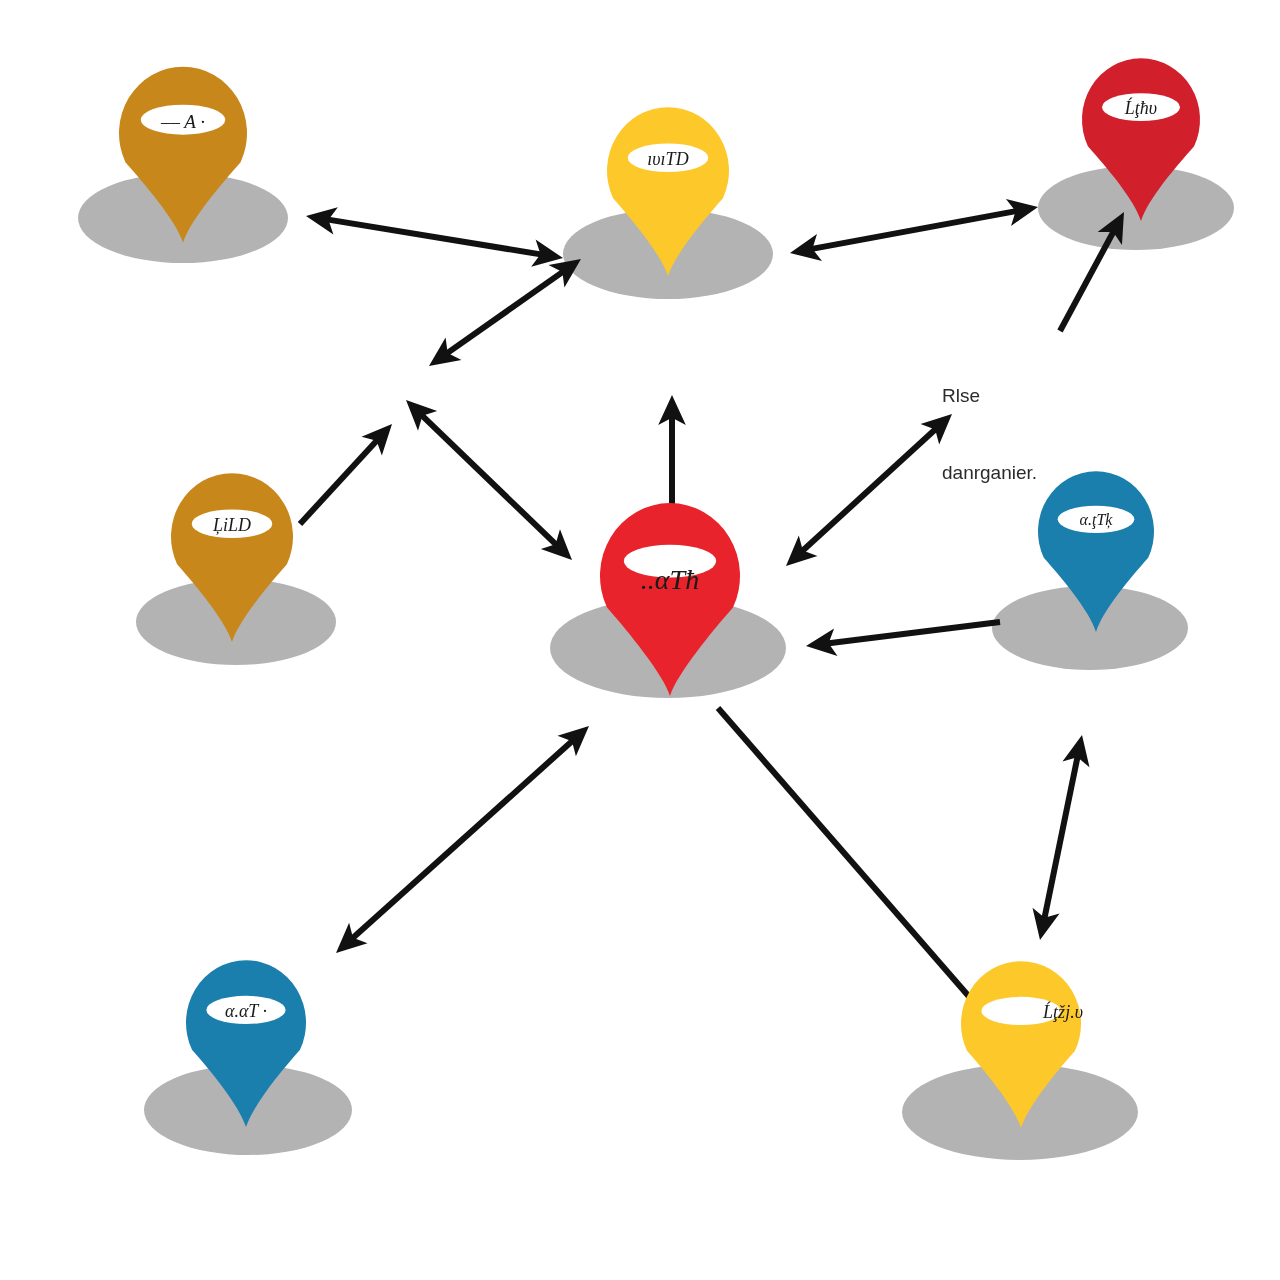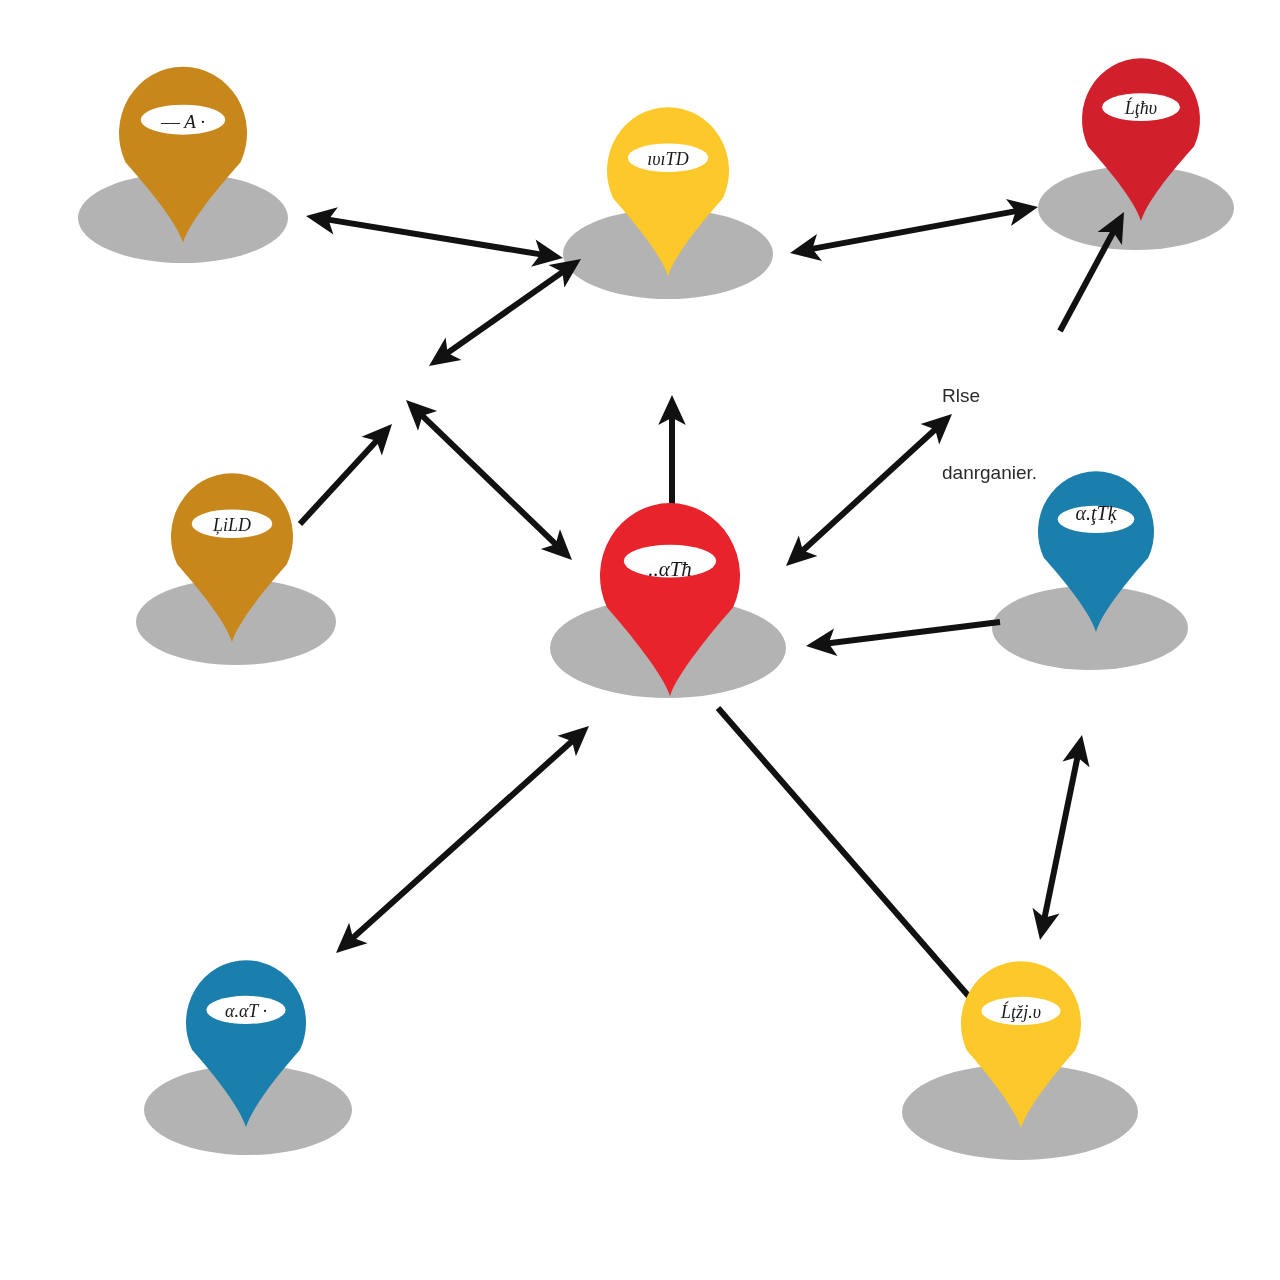--- a/index.html
+++ b/index.html
@@ -130,42 +130,42 @@
           <path d="M 61 168 C 54 146 24.4 111.02000000000001 6.100000000000001 90.28 A 61 63.440000000000005 0 1 1 115.9 90.28 C 97.6 111.02000000000001 68 146 61 168 Z" fill="#c8871a"></path>
           <ellipse cx="61" cy="49.776" rx="40.260000000000005" ry="14.334999999999999" fill="#ffffff"></ellipse>
         </svg>
         <span class="pin-label" style="top: 40.776px; font-size: 18px;">ĻiLD</span>
       </div>
       <div class="node" style="left: 670px; top: 600px; width: 140px; height: 192px; z-index: 3;">
         <svg width="140" height="192" viewBox="0 0 140 192">
           <path d="M 70 192 C 63 170 28 127.4 7 103.60000000000001 A 70 72.8 0 1 1 133 103.60000000000001 C 112 127.4 77 170 70 192 Z" fill="#e8232c"></path>
           <ellipse cx="70" cy="57.120000000000005" rx="46.2" ry="16.45" fill="#ffffff"></ellipse>
         </svg>
-        <span class="pin-label" style="top: 53px; font-size: 21px;">..αTħ</span>
+        <span class="pin-label" style="top: 60px; font-size: 28px;">..αTħ</span>
       </div>
       <div class="node" style="left: 1096px; top: 552px; width: 116px; height: 160px; z-index: 3;">
         <svg width="116" height="160" viewBox="0 0 116 160">
           <path d="M 58 160 C 51 138 23.200000000000003 105.56 5.799999999999997 85.84 A 58 60.32 0 1 1 110.2 85.84 C 92.8 105.56 65 138 58 160 Z" fill="#1b7fad"></path>
           <ellipse cx="58" cy="47.328" rx="38.28" ry="13.629999999999999" fill="#ffffff"></ellipse>
         </svg>
-        <span class="pin-label" style="top: 30px; font-size: 20px;">α.ţTķ</span>
+        <span class="pin-label" style="top: 39px; font-size: 16px;">α.ţTķ</span>
       </div>
       <div class="node" style="left: 246px; top: 1044px; width: 120px; height: 166px; z-index: 3;">
         <svg width="120" height="166" viewBox="0 0 120 166">
           <path d="M 60 166 C 53 144 24 109.2 6 88.80000000000001 A 60 62.400000000000006 0 1 1 114 88.80000000000001 C 96 109.2 67 144 60 166 Z" fill="#1b7fad"></path>
           <ellipse cx="60" cy="48.96000000000001" rx="39.6" ry="14.1" fill="#ffffff"></ellipse>
         </svg>
         <span class="pin-label" style="top: 39.96px; font-size: 18px; text-align: right;">α.αT ·</span>
       </div>
       <div class="node" style="left: 1021px; top: 1045px; width: 120px; height: 166px; z-index: 3;">
         <svg width="120" height="166" viewBox="0 0 120 166">
           <path d="M 60 166 C 53 144 24 109.2 6 88.80000000000001 A 60 62.400000000000006 0 1 1 114 88.80000000000001 C 96 109.2 67 144 60 166 Z" fill="#fdc82a"></path>
           <ellipse cx="60" cy="48.96000000000001" rx="39.6" ry="14.1" fill="#ffffff"></ellipse>
         </svg>
-        <span class="pin-label" style="top: 39.96px; font-size: 18px;">Ĺţžј.υ</span>
+        <span class="pin-label" style="top: 39.96px; font-size: 18px; margin-left: 42px;">Ĺţžј.υ</span>
       </div>
     </div>
 
   <div class="annot" id="annotation" style="left: 942px; top: 332px; font-size: 19px; z-index: 4;">
     <span class="l1">Rlse</span>
     <span class="l2">danrganier.</span>
   </div>
 
 </div>
 

